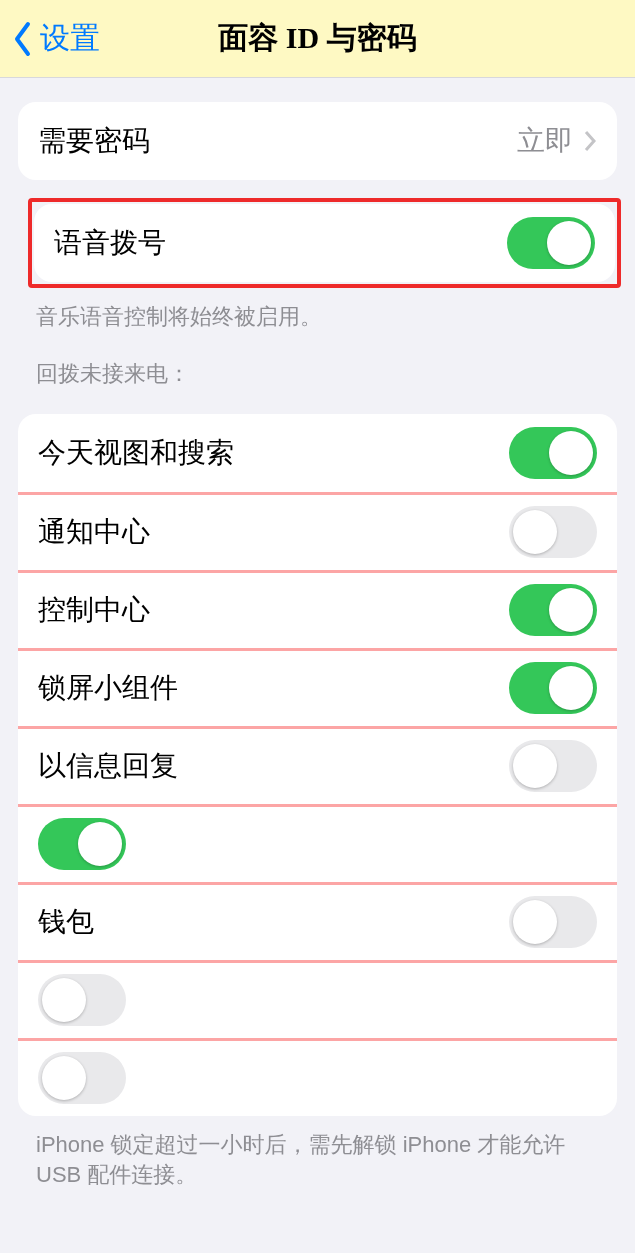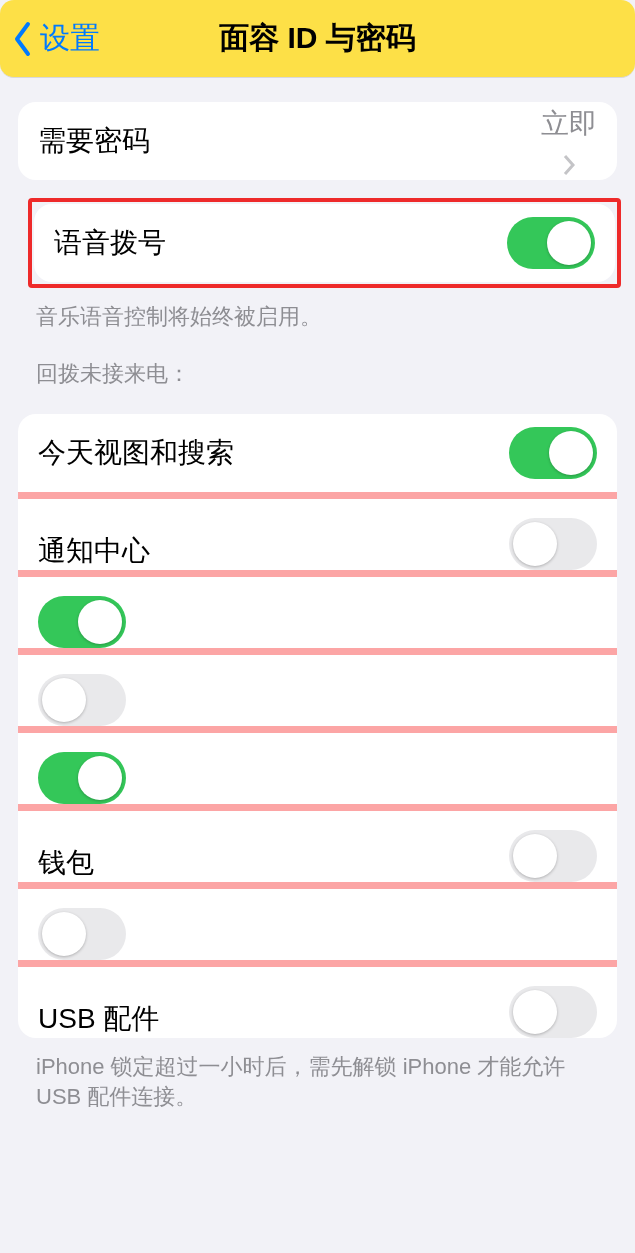--- a/index.html
+++ b/index.html
@@ -6,64 +6,63 @@
   html, body {
     width: 635px;
     font-family: -apple-system, "Helvetica Neue", Arial, sans-serif;
     background: #f2f2f7;
     color: #000;
   }
   .nav {
     display: flex;
     align-items: center;
     height: 78px;
-    background: #fde047;
+    background: #fef9c3;
     border-bottom: 1px solid #d8d8dc;
     position: relative;
-    border-radius: 14px;
   }
   .back {
     display: flex;
     align-items: center;
     position: absolute;
     left: 12px;
     color: #007aff;
     font-size: 30px;
   }
   .back svg { width: 22px; height: 36px; margin-right: 6px; }
   .nav-title {
     position: absolute;
     left: 50%;
     transform: translateX(-50%);
     font-size: 30px;
     font-weight: 600;
+    font-family: Liberation Serif, serif;
   }
   .content { padding: 0; }
   .group {
     margin: 24px 18px 0 18px;
     background: #ffffff;
     border-radius: 18px;
     overflow: hidden;
   }
   .row {
     display: flex;
     align-items: center;
     justify-content: space-between;
     min-height: 78px;
     padding: 0 20px;
     font-size: 28px;
   }
-  .row + .row { border-top: 7px solid #fca5a5; align-items: flex-end; }
+  .row + .row { border-top: 3px solid #fca5a5; }
   .row .right {
     display: flex;
     align-items: center;
     gap: 10px;
     color: #8e8e93;
     font-size: 28px;
-    flex-direction: column;
   }
   .chev { width: 14px; height: 24px; }
   .chev path { stroke: #c4c4c7; stroke-width: 3; fill: none; }
   .footer-note, .header-note {
     color: #8e8e93;
     font-size: 22px;
     padding: 14px 50px 0 36px;
     line-height: 1.4;
   }
   .header-note { padding-top: 26px; padding-bottom: 0; }
@@ -147,25 +146,33 @@
           <div class="knob"></div>
         </div>
       </div>
       <div class="row">
         <span>通知中心</span>
         <div class="toggle off">
           <div class="knob"></div>
         </div>
       </div>
       <div class="row">
+        <span>控制中心</span>
         <div class="toggle on">
           <div class="knob"></div>
         </div>
       </div>
       <div class="row">
+        <span>锁屏小组件</span>
+        <div class="toggle on">
+          <div class="knob"></div>
+        </div>
+      </div>
+      <div class="row">
+        <span>以信息回复</span>
         <div class="toggle off">
           <div class="knob"></div>
         </div>
       </div>
       <div class="row">
         <div class="toggle on">
           <div class="knob"></div>
         </div>
       </div>
       <div class="row">
@@ -173,21 +180,20 @@
         <div class="toggle off">
           <div class="knob"></div>
         </div>
       </div>
       <div class="row">
         <div class="toggle off">
           <div class="knob"></div>
         </div>
       </div>
       <div class="row">
-        <span>USB 配件</span>
         <div class="toggle off">
           <div class="knob"></div>
         </div>
       </div>
     </div>
   <div class="footer-note" style="padding-bottom:20px">iPhone 锁定超过一小时后，需先解锁 iPhone 才能允许USB 配件连接。</div>
 
 </div>
 
 </body></html>

